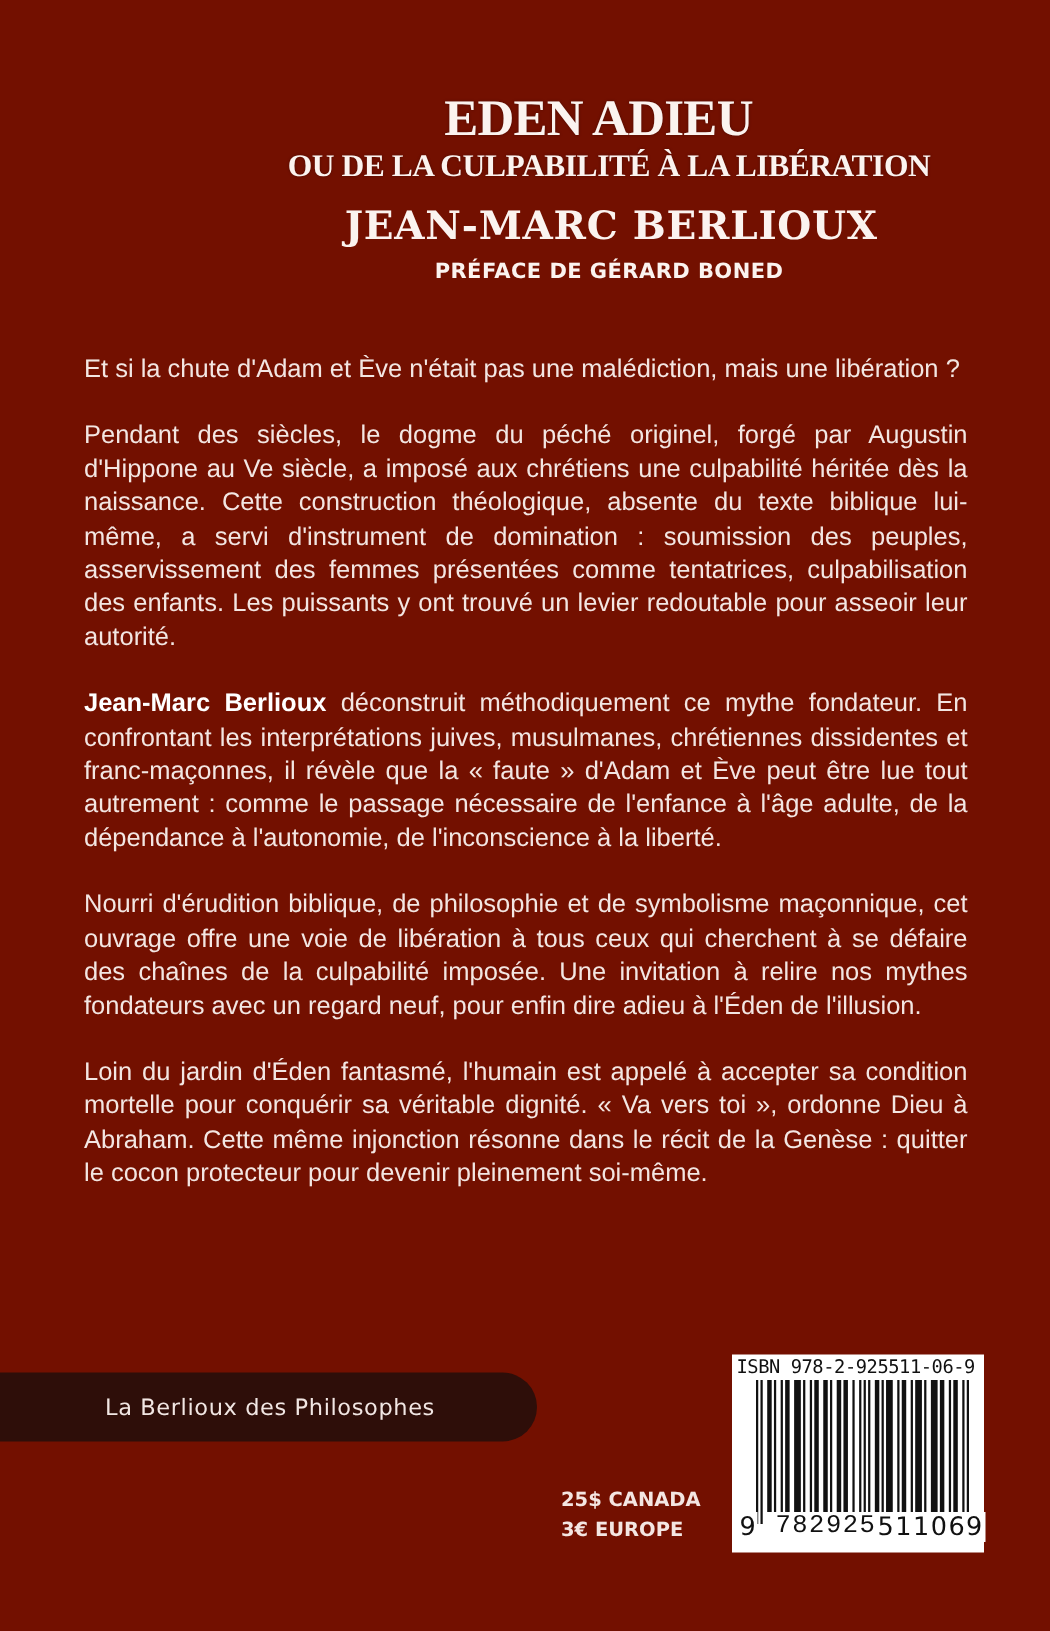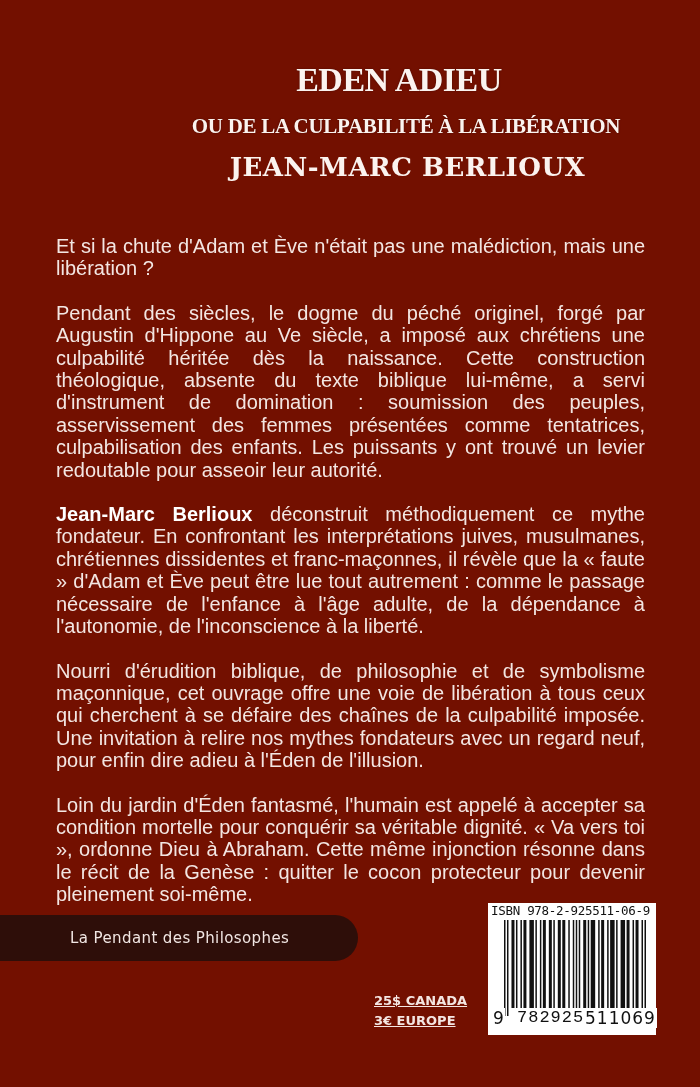--- a/index.html
+++ b/index.html
@@ -15,60 +15,59 @@
       font-family: "Liberation Serif", "DejaVu Serif", serif;
       font-weight: bold; color: #fbf3ef;
       font-size: 34px; line-height: 36px; letter-spacing: -0.5px;
       margin: 0 14px 0 112px;
       text-shadow: 0 0 2px rgba(0,0,0,0.35);
     }
     .book-subtitle {
       font-family: "Liberation Serif", "DejaVu Serif", serif;
       font-weight: bold; color: #fbf3ef;
       font-size: 21px; line-height: 24px; letter-spacing: -0.3px;
-      margin: 16px 0 0 112px;
+      margin: 0 0 0 112px;
       text-shadow: 0 0 2px rgba(0,0,0,0.35);
     }
     .author-name {
       font-family: "DejaVu Serif", "Liberation Serif", serif;
       font-weight: bold; color: #fbf3ef;
       font-size: 26px; line-height: 30px; letter-spacing: 0.5px;
       margin: 14px 0 0 115px;
     }
     .preface {
       font-family: "DejaVu Sans", "Liberation Sans", sans-serif;
       font-weight: bold; color: #fbf3ef;
       font-size: 14px; line-height: 18px; letter-spacing: 0.3px;
       margin: 6px 0 0 112px;
     }
     .blurb {
       position: absolute; top: 235px; left: 56px; width: 589px;
       font-family: "Liberation Sans", "DejaVu Sans", sans-serif;
-      font-size: 20px; line-height: 22.4px;
+      font-size: 17px; line-height: 22.4px;
       text-align: justify; color: #f3e6e2;
     }
     .blurb p { margin: 0 0 22px 0; }
     .blurb .strong { font-weight: bold; color: #ffffff; }
     .publisher-banner {
       position: absolute; left: 0; top: 915px; width: 358px; height: 46px;
       background: #2e0e09;
       border-radius: 0 23px 23px 0;
       display: flex; align-items: center;
     }
     .publisher-name {
       margin-left: 70px;
       font-family: "DejaVu Sans", "Liberation Sans", sans-serif;
       font-size: 15px; letter-spacing: 0.4px; color: #f1e6e3;
     }
     .price-block {
       position: absolute; left: 374px; top: 991px; width: 96px;
       font-family: "DejaVu Sans", "Liberation Sans", sans-serif;
       font-weight: bold; font-size: 13px; line-height: 20px; color: #f4e6e2;
       text-align: left;
-      text-decoration: underline;
     }
     .barcode {
       position: absolute; left: 488px; top: 903px; width: 168px; height: 132px;
       background: #ffffff;
     }
     .isbn-text {
       position: absolute; left: 3px; top: 1px; width: 165px;
       font-family: "DejaVu Sans Mono", "Liberation Mono", monospace;
       font-size: 12.5px; line-height: 14px; color: #111; letter-spacing: -0.3px;
       white-space: nowrap; overflow: hidden;
@@ -83,32 +82,33 @@
     }
     .ean-digits span { position: absolute; top: 0; background: #fff; padding: 0 1px; }
   </style>
 </head>
 <body>
 
 <div class="title-block">
   <div class="book-title">EDEN ADIEU</div>
   <div class="book-subtitle">OU DE LA CULPABILITÉ À LA LIBÉRATION</div>
   <div class="author-name">JEAN-MARC BERLIOUX</div>
+  <div class="preface">PRÉFACE DE GÉRARD BONED</div>
 </div>
 
 <div class="blurb">
   <p>Et si la chute d'Adam et Ève n'était pas une malédiction, mais une libération ?</p>
   <p>Pendant des siècles, le dogme du péché originel, forgé par Augustin d'Hippone au Ve siècle, a imposé aux chrétiens une culpabilité héritée dès la naissance. Cette construction théologique, absente du texte biblique lui-même, a servi d'instrument de domination : soumission des peuples, asservissement des femmes présentées comme tentatrices, culpabilisation des enfants. Les puissants y ont trouvé un levier redoutable pour asseoir leur autorité.</p>
   <p><span class="strong">Jean-Marc Berlioux</span><span> déconstruit méthodiquement ce mythe fondateur. En confrontant les interprétations juives, musulmanes, chrétiennes dissidentes et franc-maçonnes, il révèle que la « faute » d'Adam et Ève peut être lue tout autrement : comme le passage nécessaire de l'enfance à l'âge adulte, de la dépendance à l'autonomie, de l'inconscience à la liberté.</span></p>
   <p>Nourri d'érudition biblique, de philosophie et de symbolisme maçonnique, cet ouvrage offre une voie de libération à tous ceux qui cherchent à se défaire des chaînes de la culpabilité imposée. Une invitation à relire nos mythes fondateurs avec un regard neuf, pour enfin dire adieu à l'Éden de l'illusion.</p>
   <p>Loin du jardin d'Éden fantasmé, l'humain est appelé à accepter sa condition mortelle pour conquérir sa véritable dignité. « Va vers toi », ordonne Dieu à Abraham. Cette même injonction résonne dans le récit de la Genèse : quitter le cocon protecteur pour devenir pleinement soi-même.</p>
 </div>
 
 <div class="publisher-banner">
-  <span class="publisher-name">La Pendant des Philosophes</span>
+  <span class="publisher-name">La Berlioux des Philosophes</span>
 </div>
 
 <div class="price-block">
   <div>25$ CANADA</div>
   <div>3€ EUROPE</div>
 </div>
 
 <div class="barcode">
   <div class="isbn-text">ISBN 978-2-925511-06-9</div>
   <svg class="bars" viewBox="0 0 95 96" preserveAspectRatio="none" xmlns="http://www.w3.org/2000/svg">

